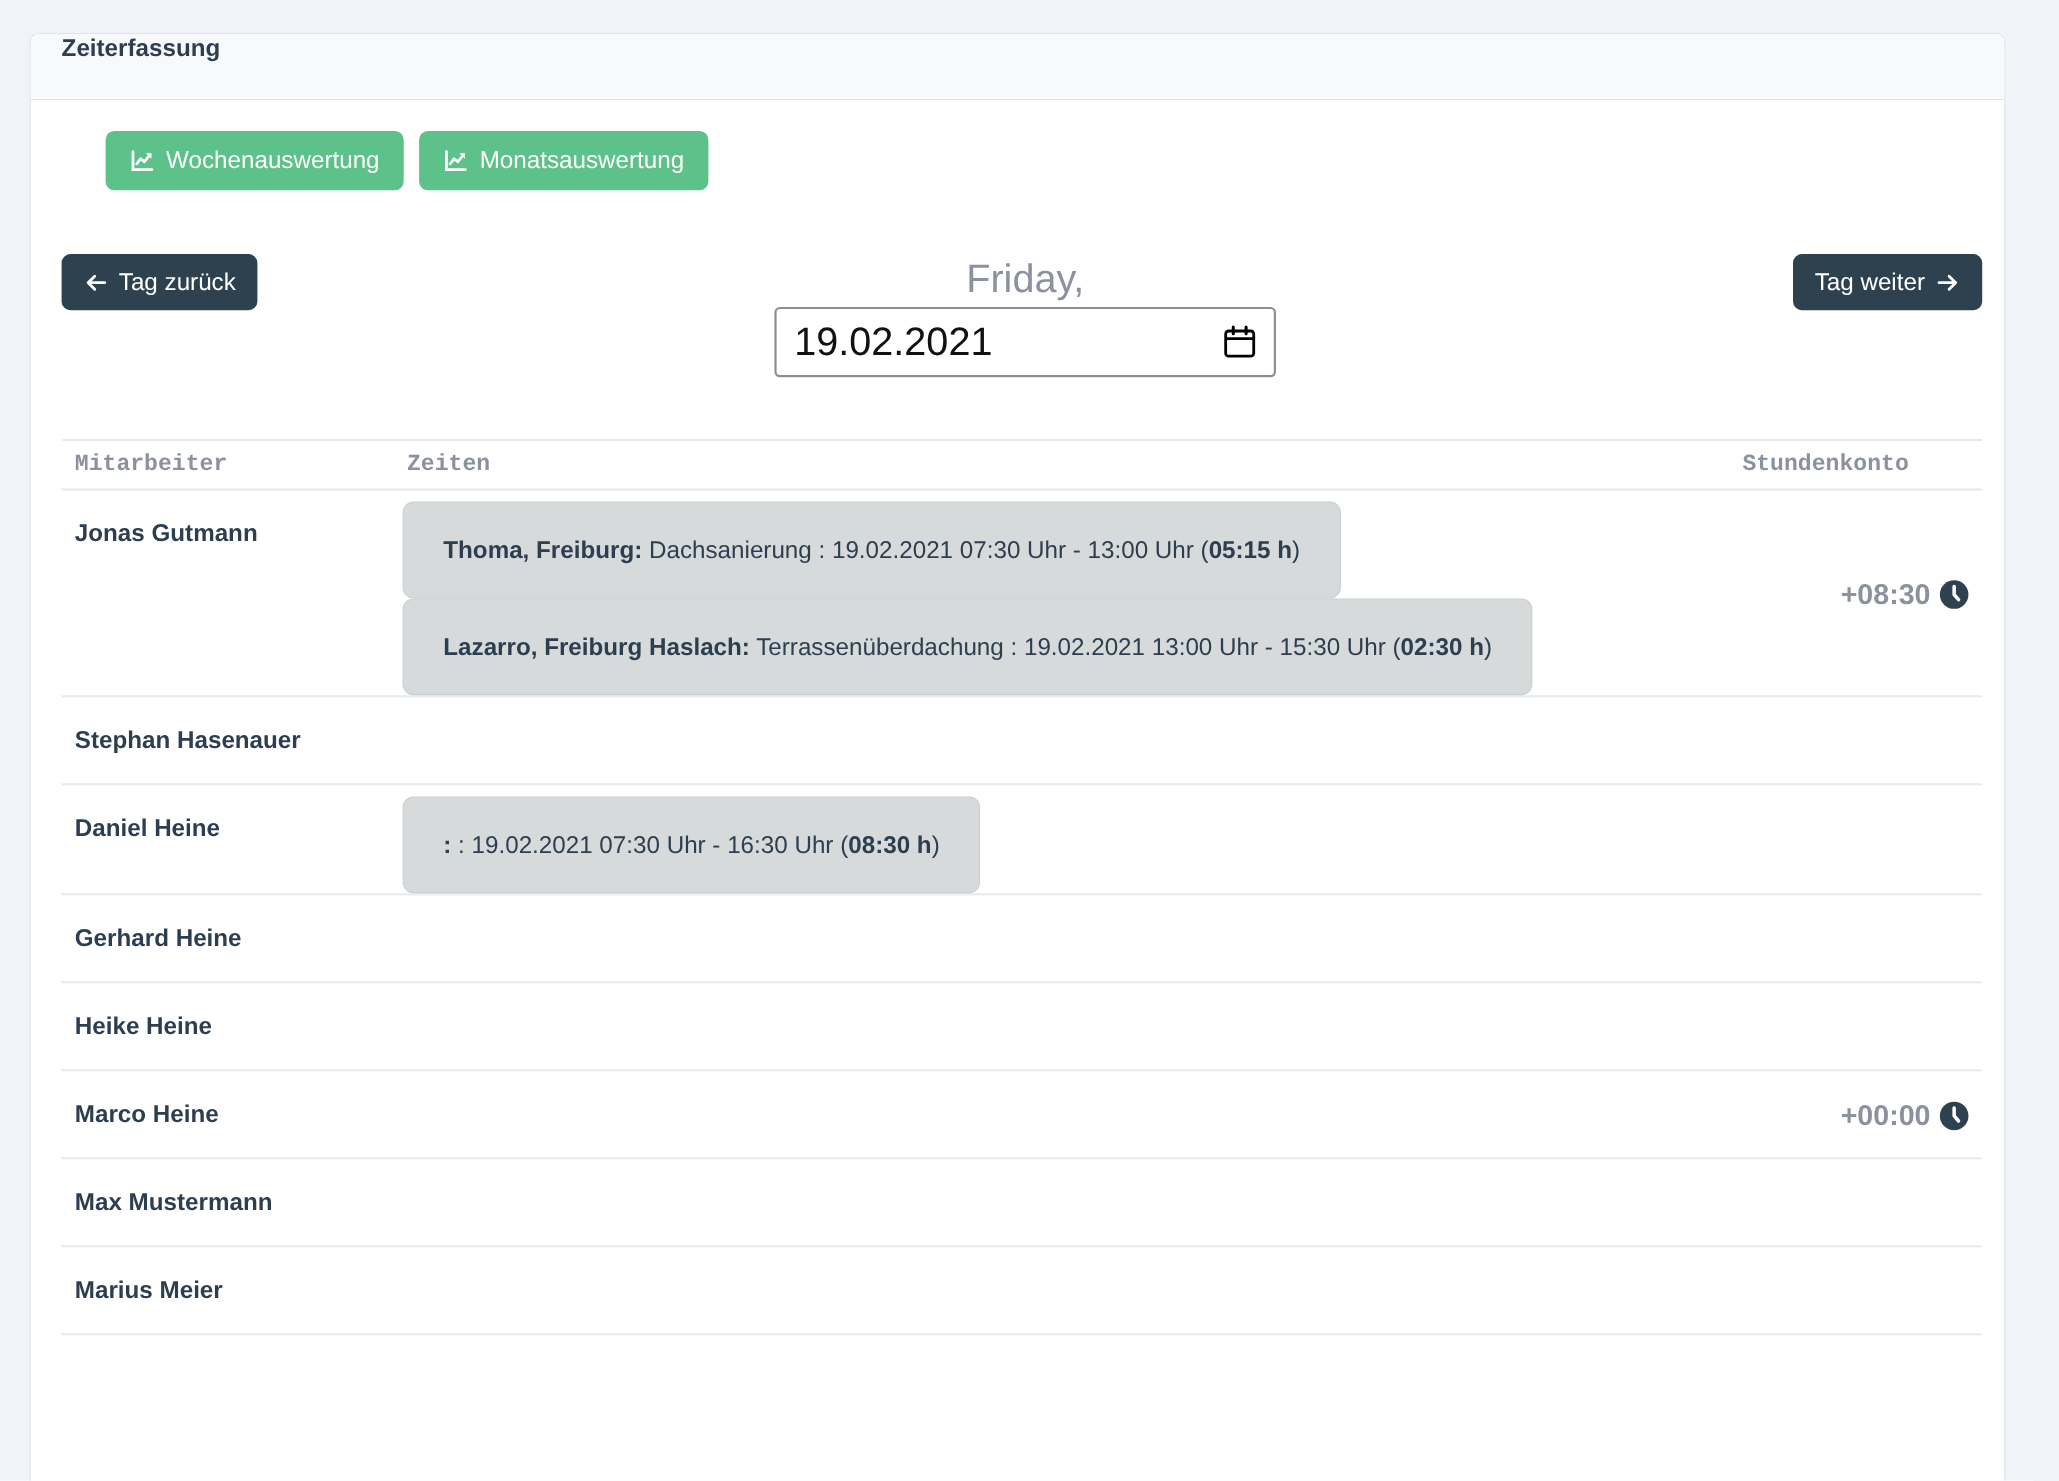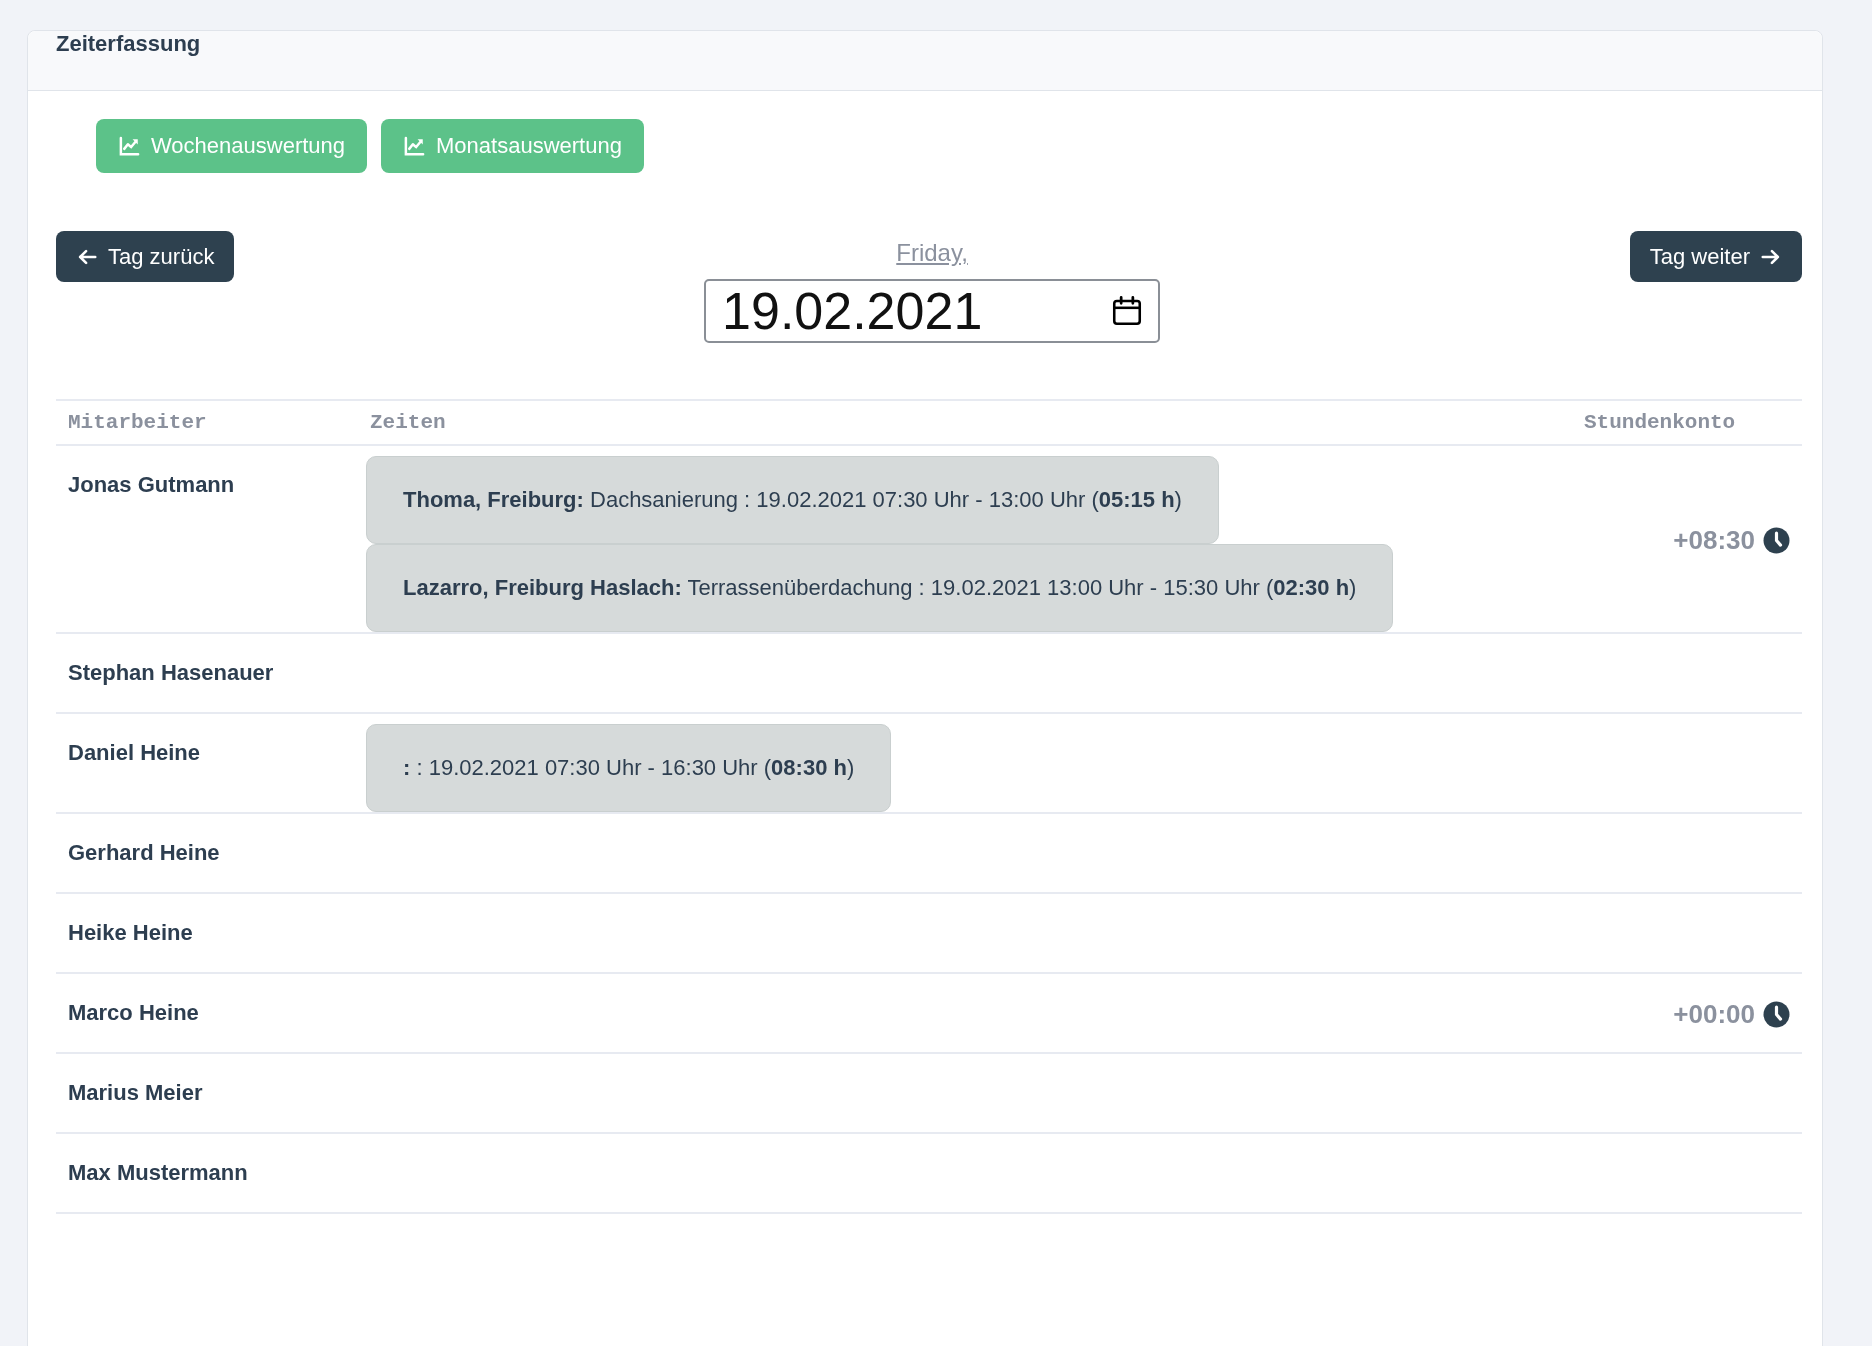--- a/index.html
+++ b/index.html
@@ -45,27 +45,27 @@
   .btn svg{ display:block; }
 
   
   .nav-row{
     margin-top:58px;
     display:grid; grid-template-columns:auto 1fr auto;
     align-items:start;
   }
   .nav-center{ text-align:center; }
   .weekday{
-    font-size:24px; line-height:44px; color:var(--muted);
-    font-weight:400; margin-bottom:4px;text-decoration:underline;
+    font-size:36px; line-height:44px; color:var(--muted);
+    font-weight:400; margin-bottom:4px;
   }
   .date-wrap{ position:relative; display:inline-block; }
   .date-input{
     width:456px; height:64px;
-    font-family:inherit; font-size:52px; color:#111;
+    font-family:inherit; font-size:36px; color:#111;
     border:2px solid #8a8f96; border-radius:5px;
     padding:0 70px 0 16px;
     background:#fff;
   }
   .date-cal-icon{
     position:absolute; right:16px; top:15px; pointer-events:auto; cursor:pointer;
   }
 
   
   .table{ margin-top:56px; }
@@ -229,27 +229,27 @@
       <span>
         <svg width="27" height="27" viewBox="0 0 27 27" style="display:block">
           <circle cx="13.5" cy="13.5" r="13" fill="#2e414f"></circle>
           <path d="M13.5 6.2v7.3l4 4.6" fill="none" stroke="#fff" stroke-width="3.2" stroke-linecap="round" stroke-linejoin="round"></path>
         </svg>
       </span>
     </div>
   </div>
 
   <div class="tgrid trow">
+    <div class="name-cell">Max Mustermann</div>
+    <div class="entries-cell"></div>
+    <div class="account-cell"></div>
+  </div>
+
+  <div class="tgrid trow">
     <div class="name-cell">Marius Meier</div>
     <div class="entries-cell"></div>
     <div class="account-cell"></div>
   </div>
-
-  <div class="tgrid trow">
-    <div class="name-cell">Max Mustermann</div>
-    <div class="entries-cell"></div>
-    <div class="account-cell"></div>
-  </div>
 </div>
     </div>
 
   </div>
 </div>
 
 </body></html>

